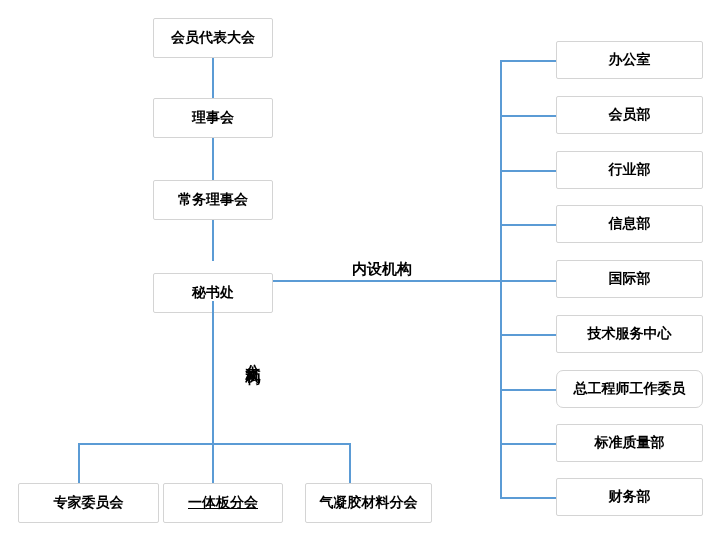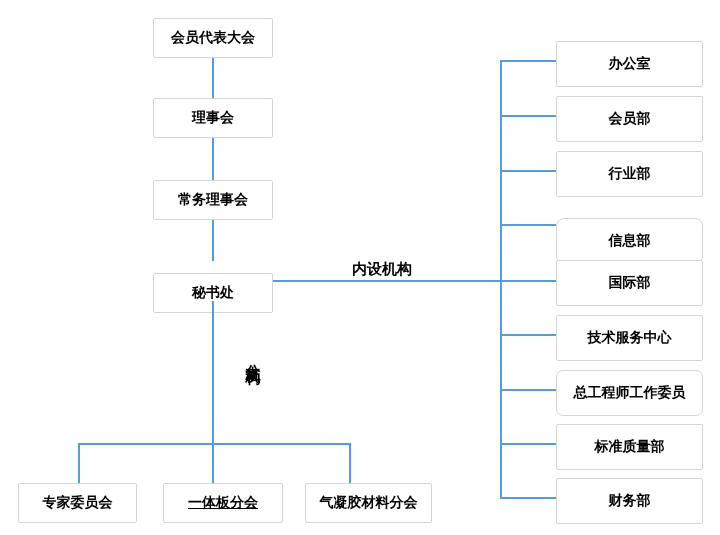--- a/index.html
+++ b/index.html
@@ -67,33 +67,33 @@
   
   .c-main-h{left:273px;top:280px;width:283px;}
   .lbl-internal{left:352px;top:260px;}
   .c-trunk{left:500px;top:60px;height:438px;}
   .c-b0{top:60px;}  .c-b1{top:115px;} .c-b2{top:170px;}
   .c-b3{top:224px;} .c-b5{top:334px;} .c-b6{top:389px;}
   .c-b7{top:443px;} .c-b8{top:497px;}
   .c-branch{left:500px;width:56px;}
 
   
-  .n-right{left:556px;width:147px;height:46px;}
+  .n-right{left:556px;width:147px;height:38px;}
   .n-r0{top:41px;}  .n-r1{top:96px;}  .n-r2{top:151px;}
-  .n-r3{top:218px;border-radius:8px;} .n-r4{top:260px;} .n-r5{top:315px;}
+  .n-r3{top:205px;} .n-r4{top:260px;} .n-r5{top:315px;}
   .n-r6{top:370px;border-radius:7px;} .n-r7{top:424px;} .n-r8{top:478px;}
 
   
   .lbl-branch{left:243px;top:352px;height:68px;}
   .c-dist{left:78px;top:443px;width:273px;}
   .c-d0{left:78px;top:443px;height:40px;}
   .c-d1{left:212px;top:443px;height:40px;}
   .c-d2{left:349px;top:443px;height:40px;}
   .n-bot{top:483px;height:40px;}
-  .n-b0{left:18px;width:119px;}
+  .n-b0{left:18px;width:141px;}
   .n-b1{left:163px;width:120px;text-decoration:underline;}
   .n-b2{left:305px;width:127px;}
 </style>
 </head>
 <body>
 
 <div class="canvas">
 
   <div class="node n-left n-l0">会员代表大会</div>
   <div class="node n-left n-l1">理事会</div>

